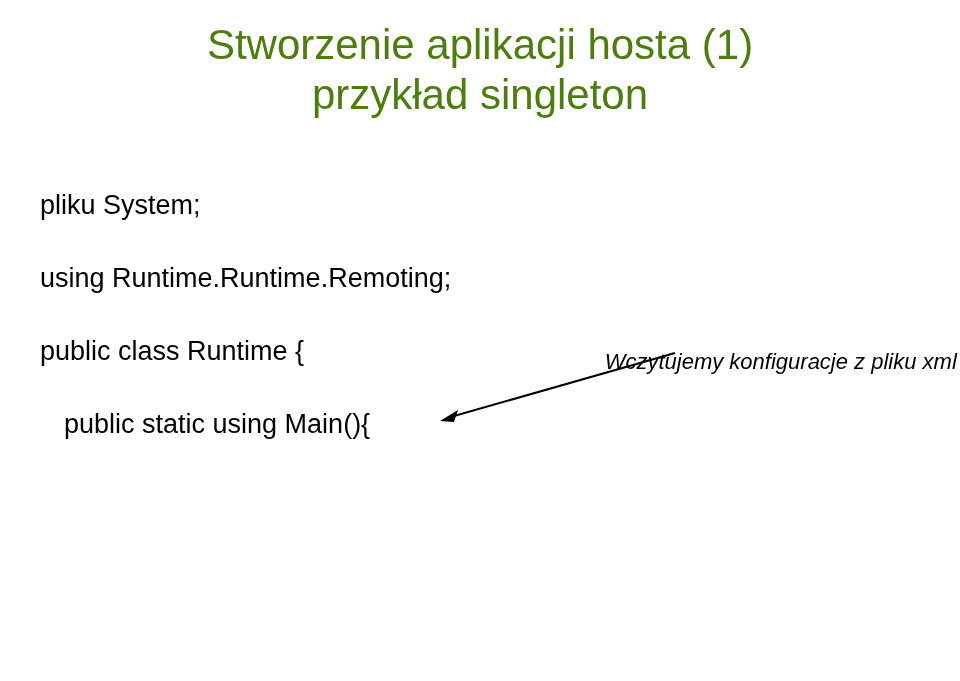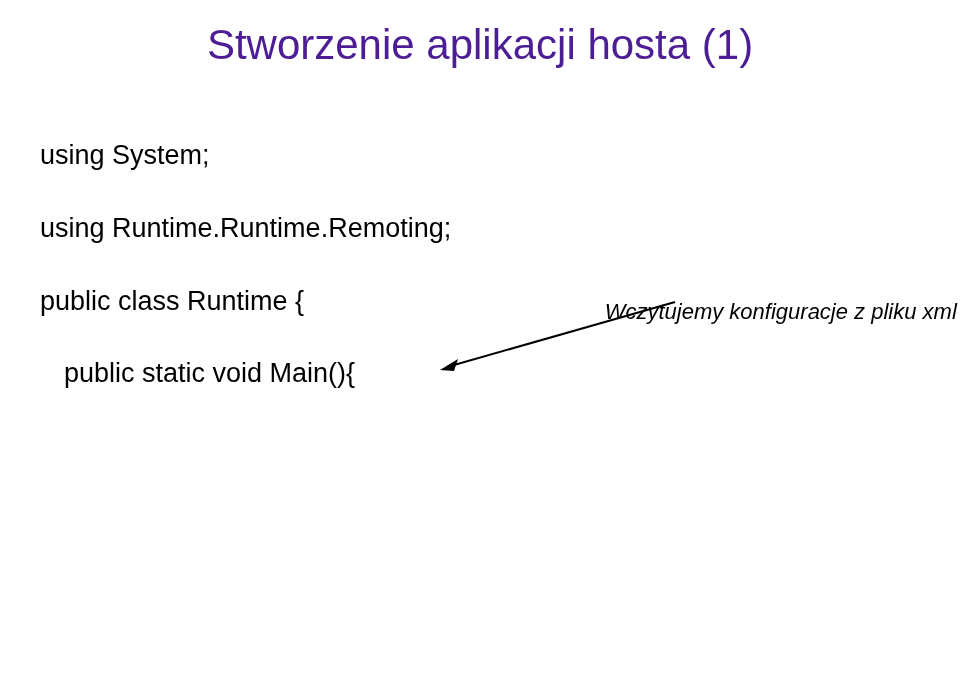--- a/index.html
+++ b/index.html
@@ -12,21 +12,21 @@
     overflow: hidden;
   }
   .slide {
     position: relative;
     width: 960px;
     height: 681px;
     box-sizing: border-box;
     padding: 20px 40px;
   }
   .title {
-    color: #4c1d95;
+    color: #4d7c0f;
     font-size: 42px;
     line-height: 1.2;
     text-align: center;
     margin: 0 0 30px 0;
     font-weight: normal;
   }
   .code {
     font-family: Verdana, Arial, sans-serif;
     font-size: 27px;
     line-height: 1.35;
@@ -53,27 +53,28 @@
     pointer-events: none;
   }
 </style>
 </head>
 <body>
 
 <div class="slide">
 
   <h1 class="title">
     <span>Stworzenie aplikacji hosta (1)</span><br>
+    <span>przykład singleton</span>
   </h1>
 
   <div class="code">
-<span class="code-line">using System;</span>
+<span class="code-line">pliku System;</span>
 <span class="code-line">using Runtime.Runtime.Remoting;</span>
 <span class="code-line">public class Runtime {</span>
-<span class="code-line indent1">public static void Main(){</span>
+<span class="code-line indent1">public static using Main(){</span>
 
     <div class="main-comment-block">
       <span>Wczytujemy konfiguracje z pliku xml</span>
     </div>
 
     <svg class="arrow-svg" viewBox="0 0 280 85">
       <line x1="235" y1="15" x2="7" y2="80" stroke="#000" stroke-width="2"></line>
       <polygon points="0,83 18,72 14,84" fill="#000"></polygon>
     </svg>
 

